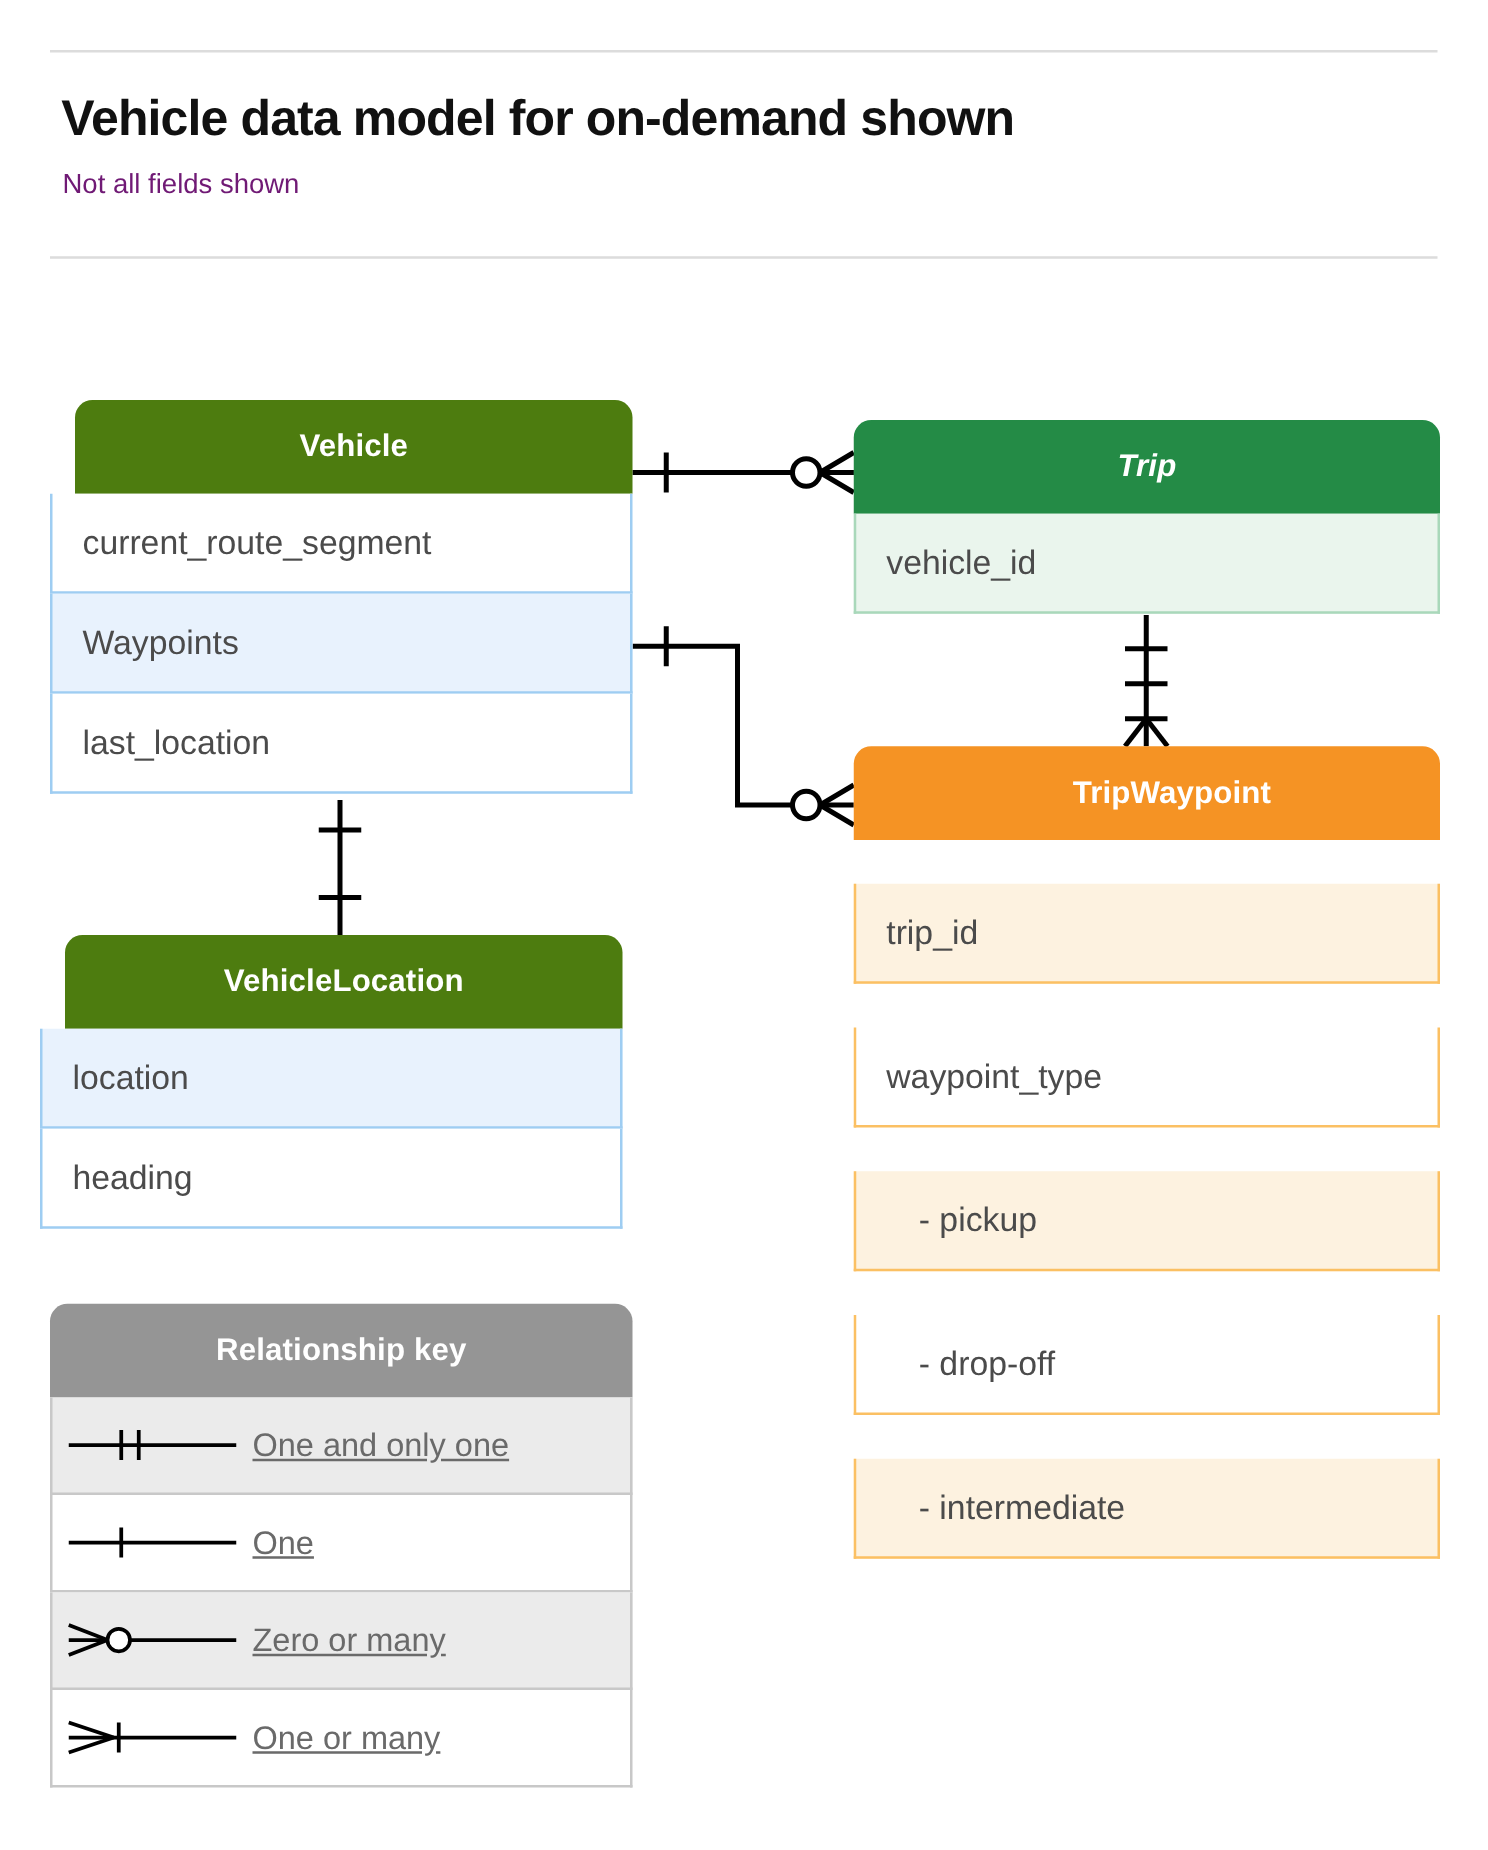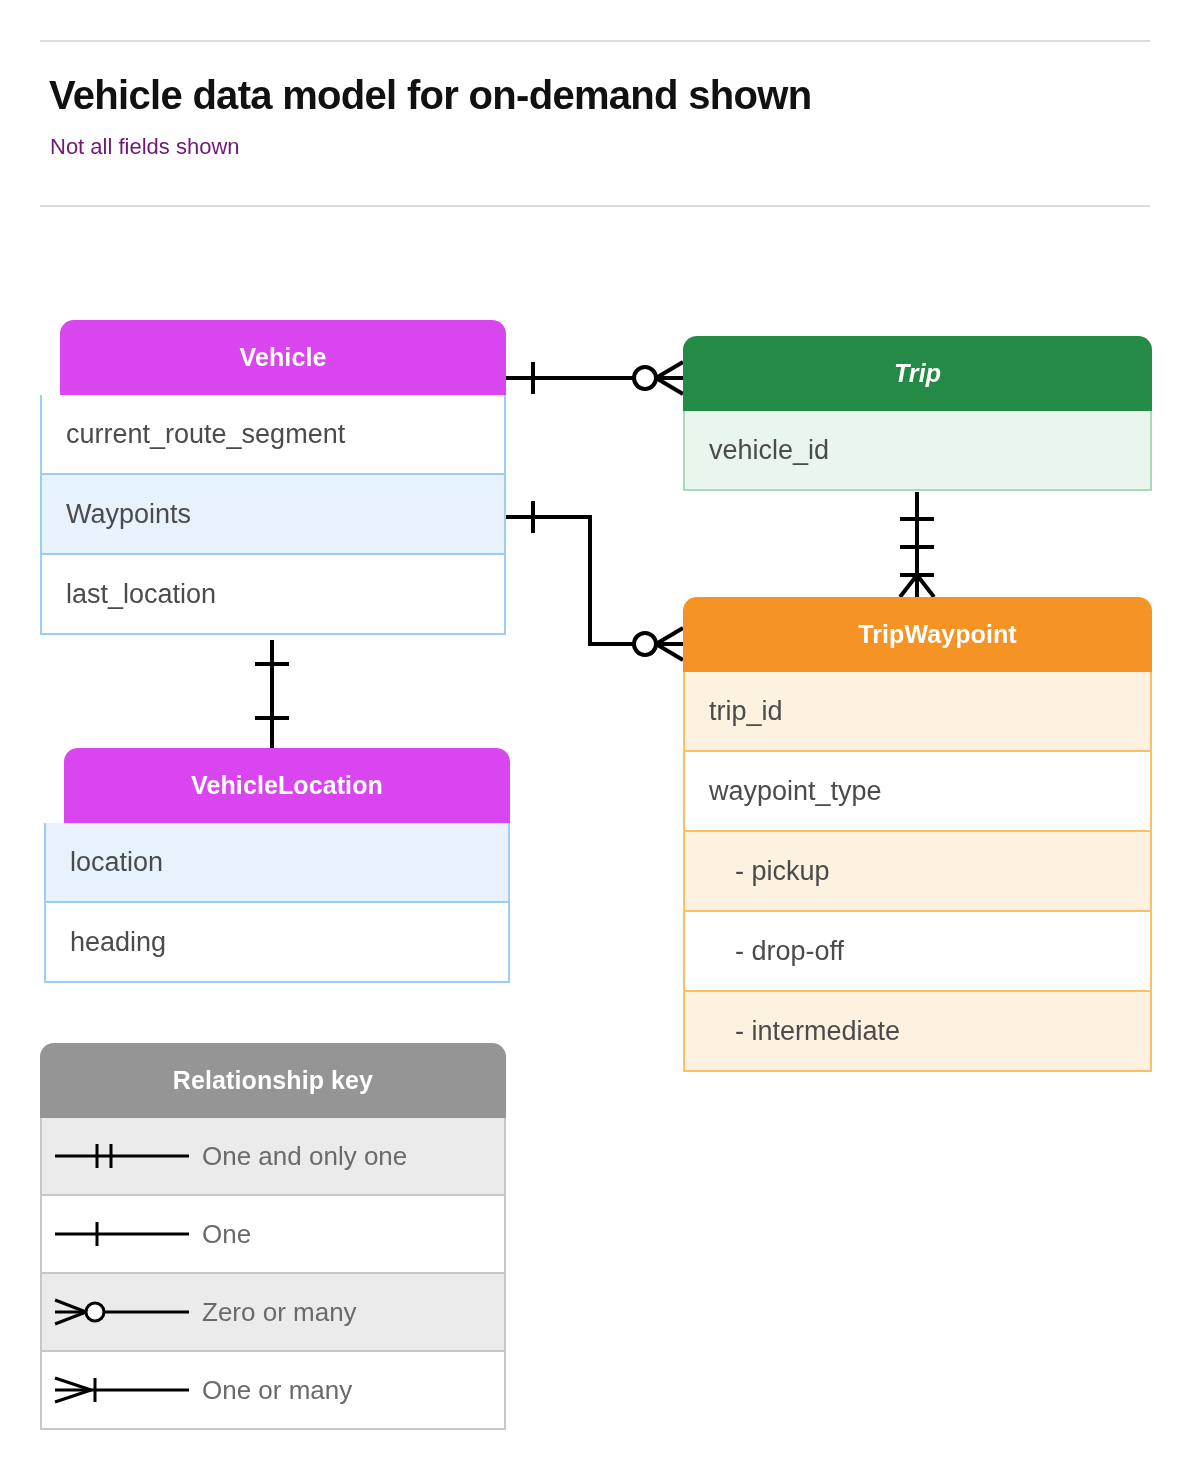--- a/index.html
+++ b/index.html
@@ -68,55 +68,57 @@
     align-items: center;
     padding-left: 24px;
     font-size: 27px;
     color: #4b4b4b;
     border-style: solid;
     border-width: 0 2px 2px 2px;
   }
   .entity-row.indent { padding-left: 50px; }
 
   
-  .blue .entity-header { background: #d946ef; margin-left: 20px; }
+  .blue .entity-header { background: #4d7c0f; margin-left: 20px; }
   .blue .entity-row {
     border-color: #9ecdf2;
     background: #ffffff;
   }
   .blue .entity-row.alt { background: #e8f2fd; }
 
   
   .green .entity-header { background: #248b46; font-style: italic; }
   .green .entity-row {
     border-color: #a9d8ba;
     background: #ffffff;
   }
   .green .entity-row.alt { background: #eaf5ed; }
 
   
   .orange .entity-header { background: #f59324; padding-left: 40px; }
   .orange .entity-row {
     border-color: #fbc063;
     background: #ffffff;
+    margin-top: 35px;
   }
   .orange .entity-row.alt { background: #fdf2e0; }
 
   
   .gray .entity-header { background: #959595; }
   .gray .entity-row {
     border-color: #c8c8c8;
     background: #ffffff;
     padding-left: 0;
+    text-decoration: underline;
   }
   .gray .entity-row.alt { background: #ebebeb; }
 
   
   #entity-vehicle        { left: 40px;  top: 320px; width: 466px; }
-  #entity-vehiclelocation{ left: 44px;  top: 748px; width: 466px; }
+  #entity-vehiclelocation{ left: 32px;  top: 748px; width: 466px; }
   #entity-trip           { left: 683px; top: 336px; width: 469px; }
   #entity-tripwaypoint   { left: 683px; top: 597px; width: 469px; }
   #relationship-key      { left: 40px;  top: 1043px; width: 466px; }
 
   
   .legend-row {
     height: 78px;
     font-size: 26px;
     color: #6a6a6a;
     display: flex;

